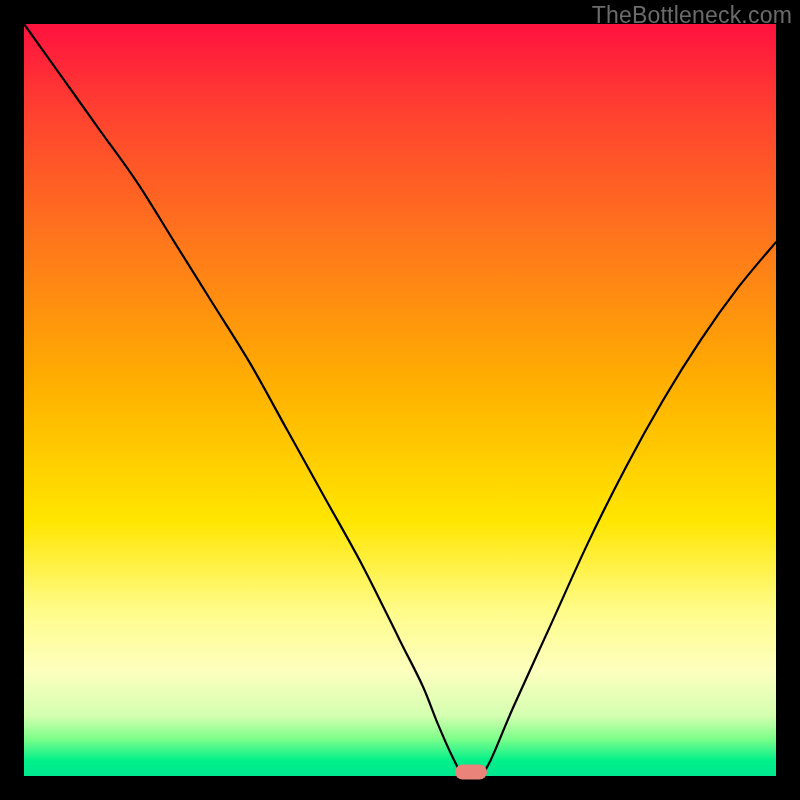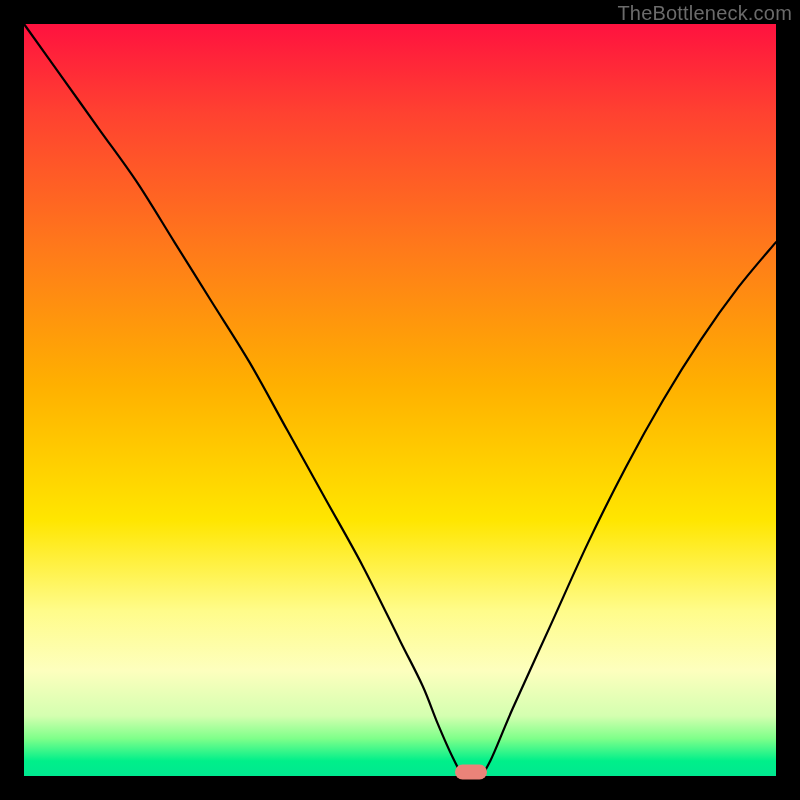--- a/index.html
+++ b/index.html
@@ -36,21 +36,21 @@
       #7fff8a 95%,
       #00ef8a 98%,
       #00e890 100%
     );
   }
   #watermark {
     position: absolute;
     top: 2px;
     right: 8px;
     color: #6b6b6b;
-    font-size: 20px;
+    font-size: 23px;
     letter-spacing: 0.2px;
     user-select: none;
   }
   #curve {
     position: absolute;
     left: 0;
     top: 0;
     width: 752px;
     height: 752px;
     overflow: visible;

